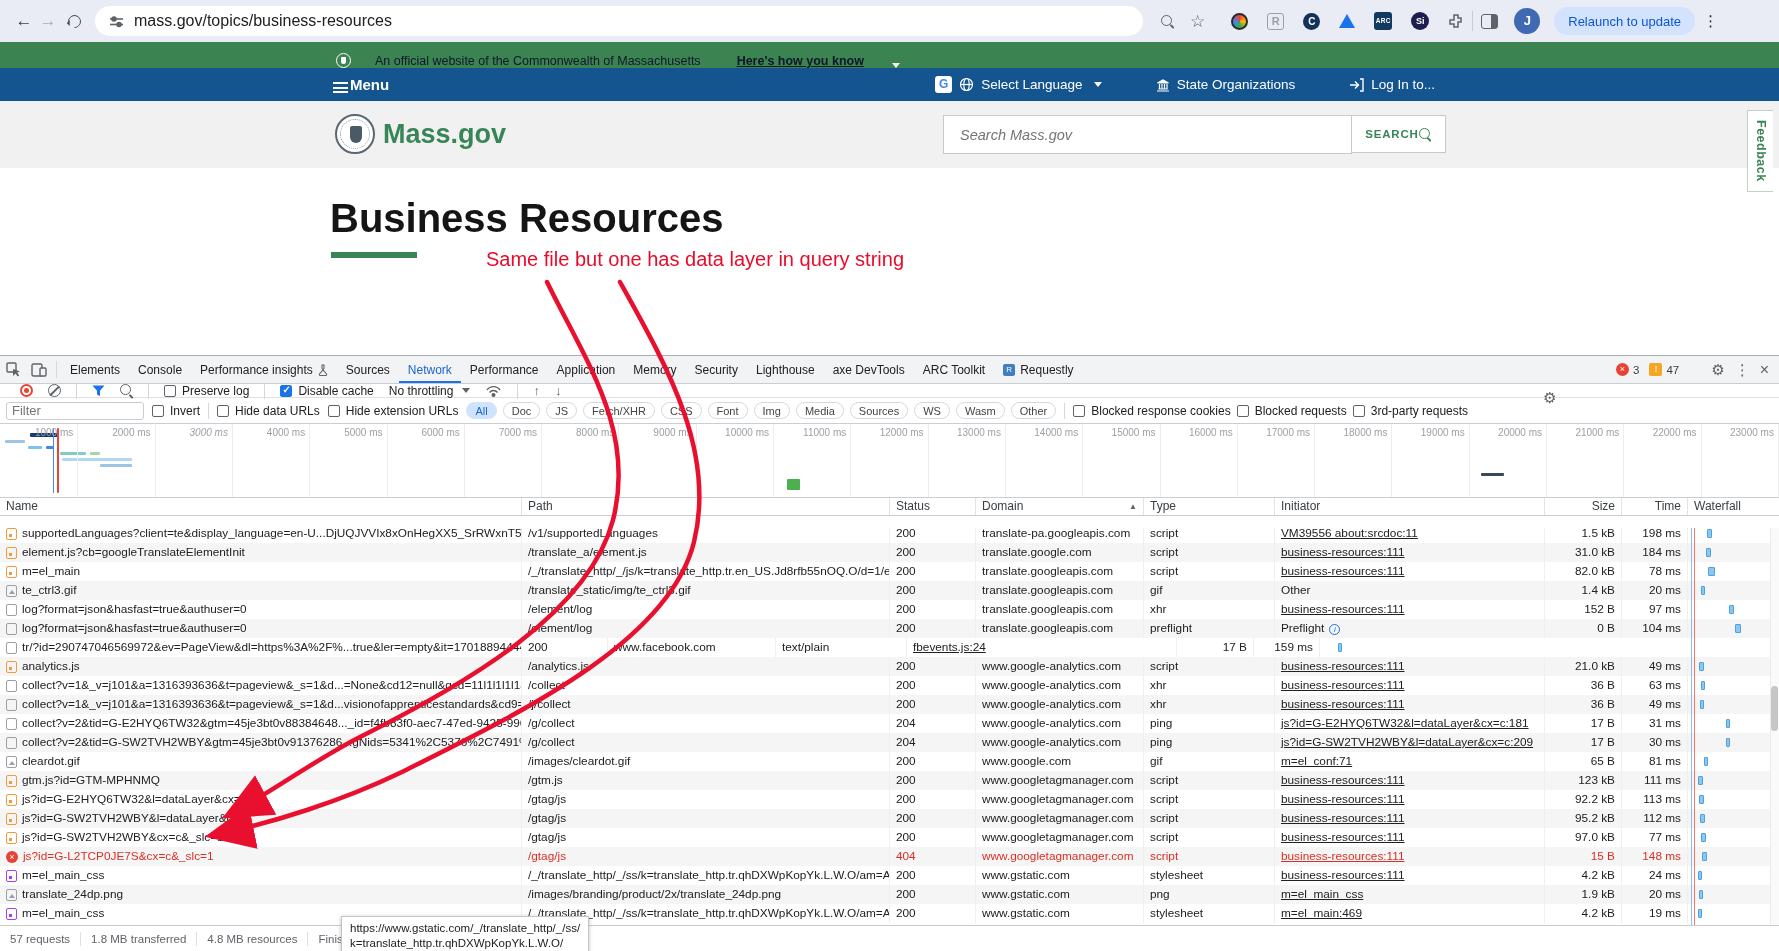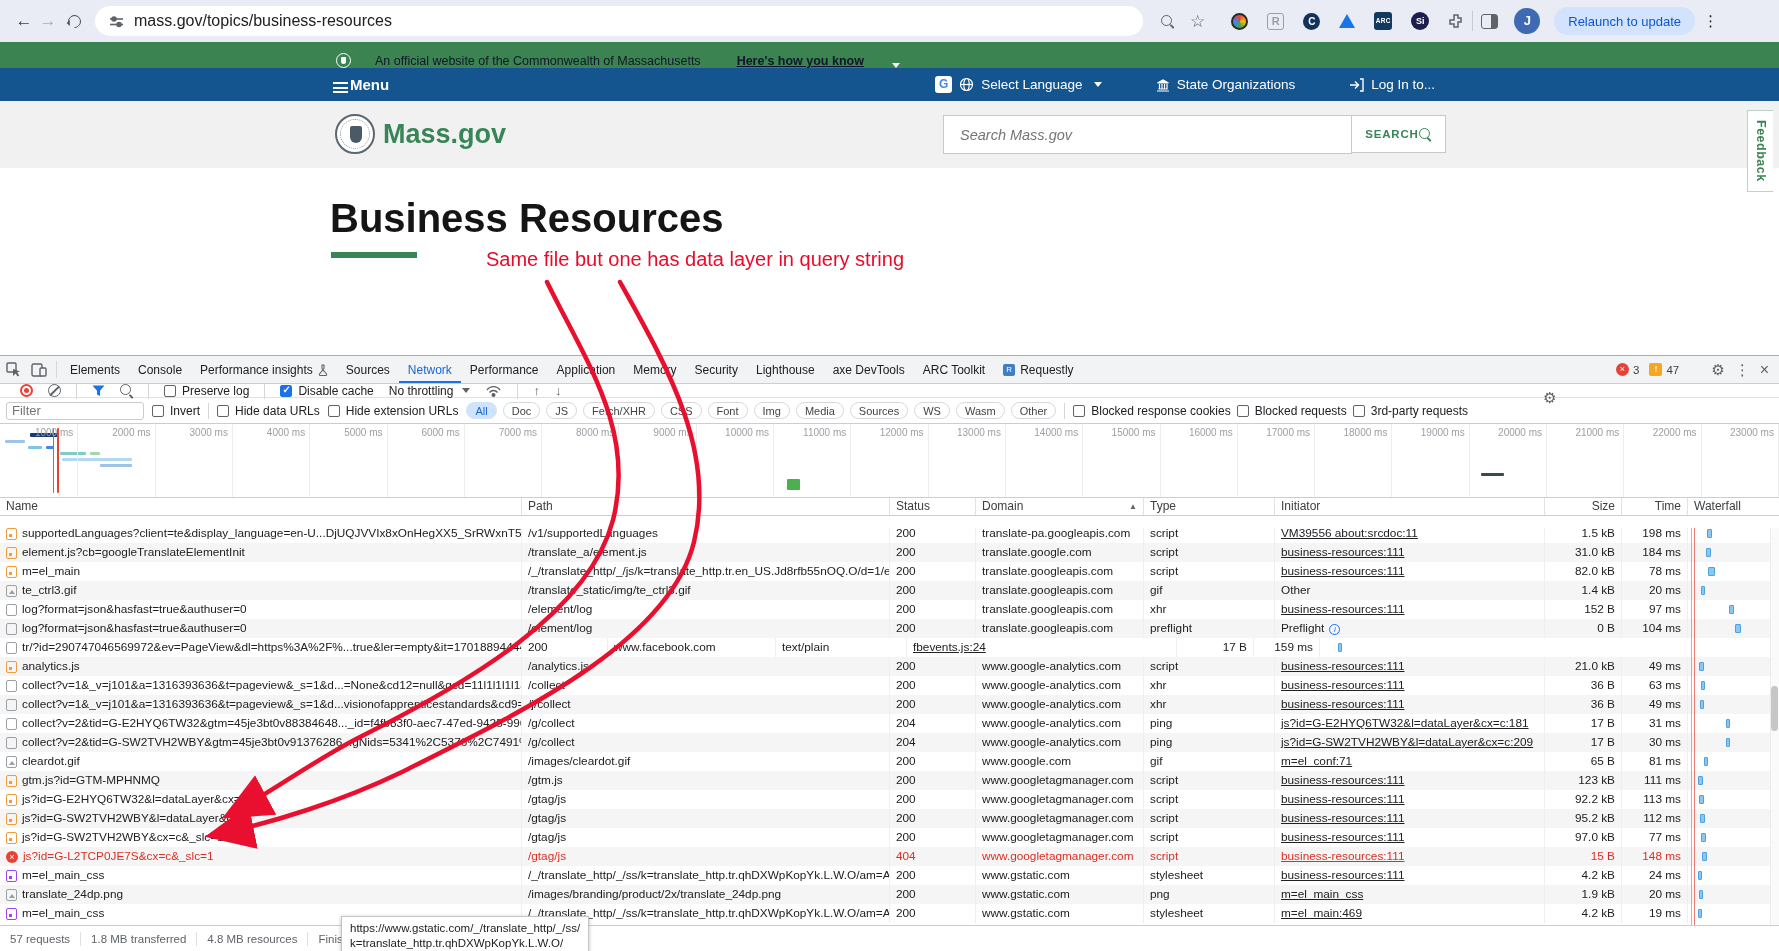--- a/index.html
+++ b/index.html
@@ -420,21 +420,21 @@
       <div class="ob" style="left:100px;top:40px;width:32px;height:3px;background:#9bc4e8"></div>
       <div class="ob" style="left:57px;top:4px;bottom:4px;width:2px;background:#e94235"></div>
       <div class="ob" style="left:53px;top:4px;bottom:4px;width:1px;background:#4285f4"></div>
       <div class="ob" style="left:787px;top:55px;width:13px;height:11px;background:#4caf50"></div>
       <div class="ob" style="left:1481px;top:49px;width:23px;height:3px;background:#3b4a52"></div>
     <div class="grid" style="left: 77.3px;"></div>
         <div class="tick" style="left: 3.3px;">1000 ms</div>
         <div class="grid" style="left: 154.6px;"></div>
         <div class="tick" style="left: 80.6px;">2000 ms</div>
         <div class="grid" style="left: 231.9px;"></div>
-        <div class="tick" style="left: 157.9px;">3000 ms</div>
+        <div class="tick" style="left: 157.9px; font-style: italic;">3000 ms</div>
         <div class="grid" style="left: 309.2px;"></div>
         <div class="tick" style="left: 235.2px;">4000 ms</div>
         <div class="grid" style="left: 386.5px;"></div>
         <div class="tick" style="left: 312.5px;">5000 ms</div>
         <div class="grid" style="left: 463.8px;"></div>
         <div class="tick" style="left: 389.8px;">6000 ms</div>
         <div class="grid" style="left: 541.1px;"></div>
         <div class="tick" style="left: 467.1px;">7000 ms</div>
         <div class="grid" style="left: 618.4px;"></div>
         <div class="tick" style="left: 544.4px;">8000 ms</div>

